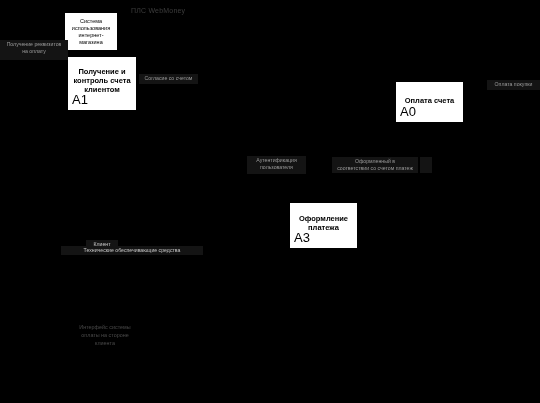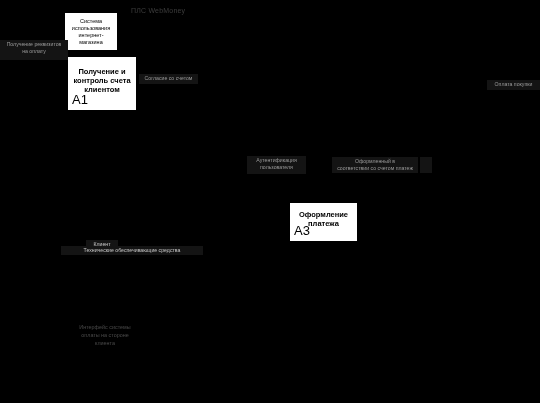--- a/index.html
+++ b/index.html
@@ -116,33 +116,37 @@
 
   <div class="node node-big" style="left:68px; top:57px; width:68px; height:53px;">
     <div class="node-title">Получение и
 контроль счета
 клиентом</div>
     <div class="node-id">A1</div>
   </div>
 
   <div class="flow-label" style="left:139px; top:74px; width:59px; height:10px;">Согласие со счетом</div>
 
+  <div class="node node-big" style="left:396px; top:82px; width:67px; height:40px;">
+    <div class="node-title">Оплата счета</div>
+    <div class="node-id">A0</div>
+  </div>
 
   <div class="flow-label" style="left:487px; top:80px; width:53px; height:10px;">Оплата покупки</div>
 
 
   <div class="flow-label" style="left:247px; top:156px; width:59px; height:18px;">Аутентификация
 пользователя</div>
 
   <div class="flow-label" style="left:332px; top:157px; width:86px; height:16px;">Оформленный в
 соответствии со счетом платеж</div>
 
   <div class="flow-label" style="left:420px; top:157px; width:12px; height:16px;"></div>
 
-  <div class="node node-big" style="left:290px; top:203px; width:67px; height:38px;">
+  <div class="node node-big" style="left:290px; top:203px; width:67px; height:45px;">
     <div class="node-title">Оформление
 платежа</div>
     <div class="node-id">A3</div>
   </div>
 
   <div class="flow-label bright" style="left:86px; top:240px; width:32px; height:8px;">Клиент</div>
 
   <div class="flow-label bright" style="left:61px; top:246px; width:142px; height:9px;">Технические обеспечивающие средства</div>
 
   <div class="note note-dim" style="left:55px; top:324px; width:100px;">Интерфейс системы

